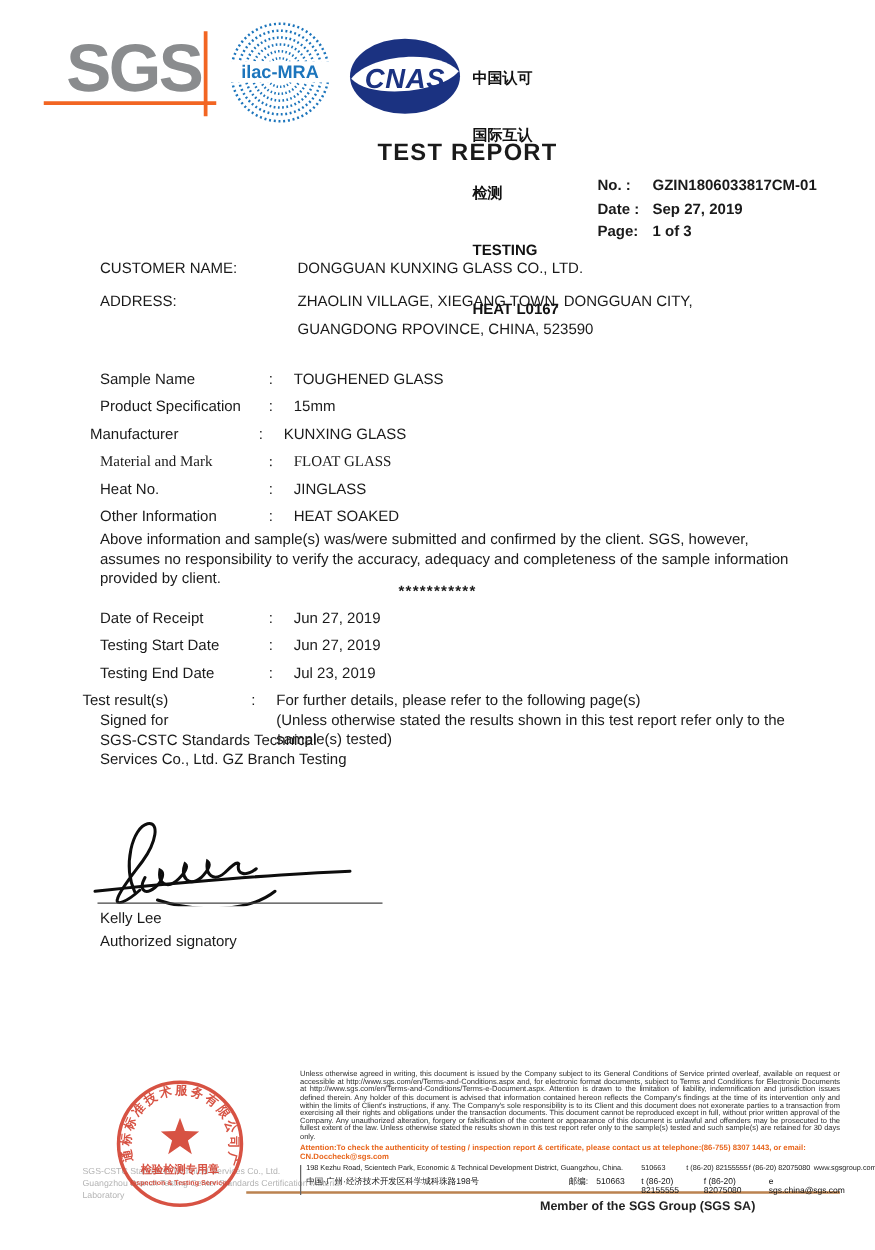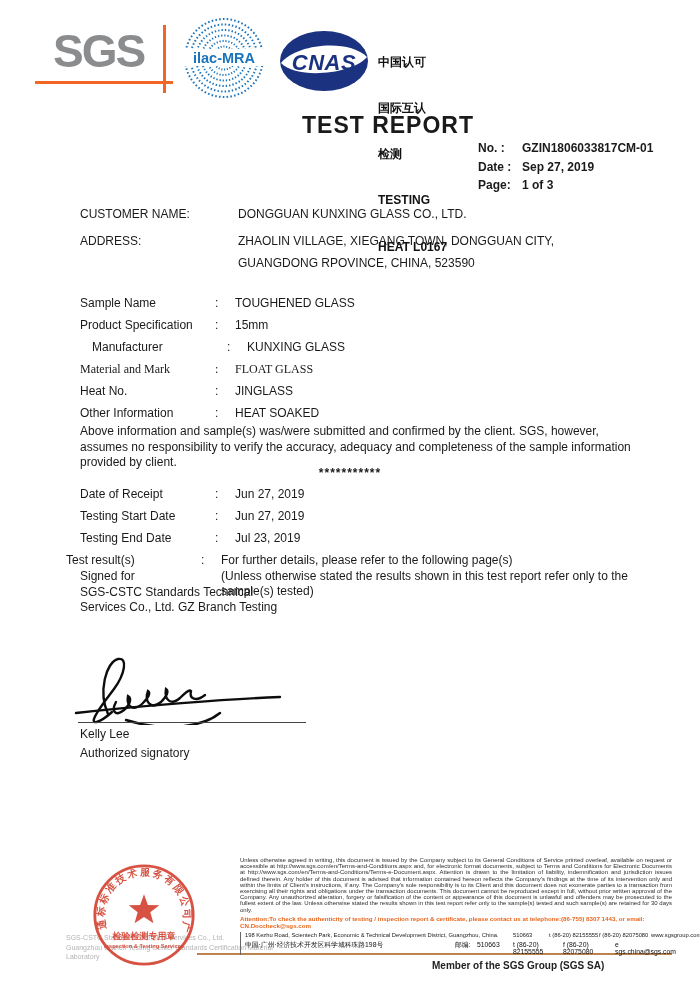--- a/index.html
+++ b/index.html
@@ -5,27 +5,27 @@
   * { margin:0; padding:0; box-sizing:border-box; }
   html,body { background:#e9e9e9; }
   body { font-family:"Liberation Sans","DejaVu Sans",sans-serif; }
   #page {
     position:relative; width:700px; height:1000px; background:#ffffff;
     margin:0 auto; overflow:hidden; color:#1a1a1a;
   }
   .abs { position:absolute; }
 
   
-  .sgs-text { font-size:46px; font-weight:bold; color:#8a8c8e; letter-spacing:-2px; line-height:1; }
+  .sgs-text { font-size:54px; font-weight:bold; color:#8a8c8e; letter-spacing:-2px; line-height:1; }
   .hline { background:#f26522; height:3px; }
   .vline { background:#f26522; width:3px; }
   .accred { font-size:12px; font-weight:bold; line-height:15.4px; color:#111; white-space:pre; }
 
   
-  .title { font-size:23px; font-weight:bold; letter-spacing:1px; }
+  .title { font-size:19px; font-weight:bold; letter-spacing:1px; }
   .meta-row { display:flex; font-size:12px; font-weight:bold; line-height:18.6px; }
   .meta-label { width:44px; }
 
   
   .fieldrow { display:flex; font-size:12px; line-height:15.5px; }
   .f-label { width:135px; flex:none; }
   .f-colon { width:20px; flex:none; }
   .f-value { flex:1; }
   .cust-label { width:158px; flex:none; }
   .para { font-size:12px; line-height:15.6px; }
@@ -121,21 +121,21 @@
   <div class="abs fieldrow" style="left:80px; top:296px; width:592px;">
     <span class="f-label">Sample Name</span>
     <span class="f-colon">:</span>
     <span class="f-value">TOUGHENED GLASS</span>
   </div>
   <div class="abs fieldrow" style="left:80px; top:318px; width:592px;">
     <span class="f-label">Product Specification</span>
     <span class="f-colon">:</span>
     <span class="f-value">15mm</span>
   </div>
-  <div class="abs fieldrow" style="left:92px; top:340px; width:592px;align-items:flex-end;">
+  <div class="abs fieldrow" style="left:72px; top:340px; width:592px;align-items:flex-end;">
     <span class="f-label">Manufacturer</span>
     <span class="f-colon">:</span>
     <span class="f-value">KUNXING GLASS</span>
   </div>
   <div class="abs fieldrow" style="left:80px; top:362px; width:592px;font-family:Liberation Serif, serif;">
     <span class="f-label">Material and Mark</span>
     <span class="f-colon">:</span>
     <span class="f-value">FLOAT GLASS</span>
   </div>
   <div class="abs fieldrow" style="left:80px; top:384px; width:592px;">

